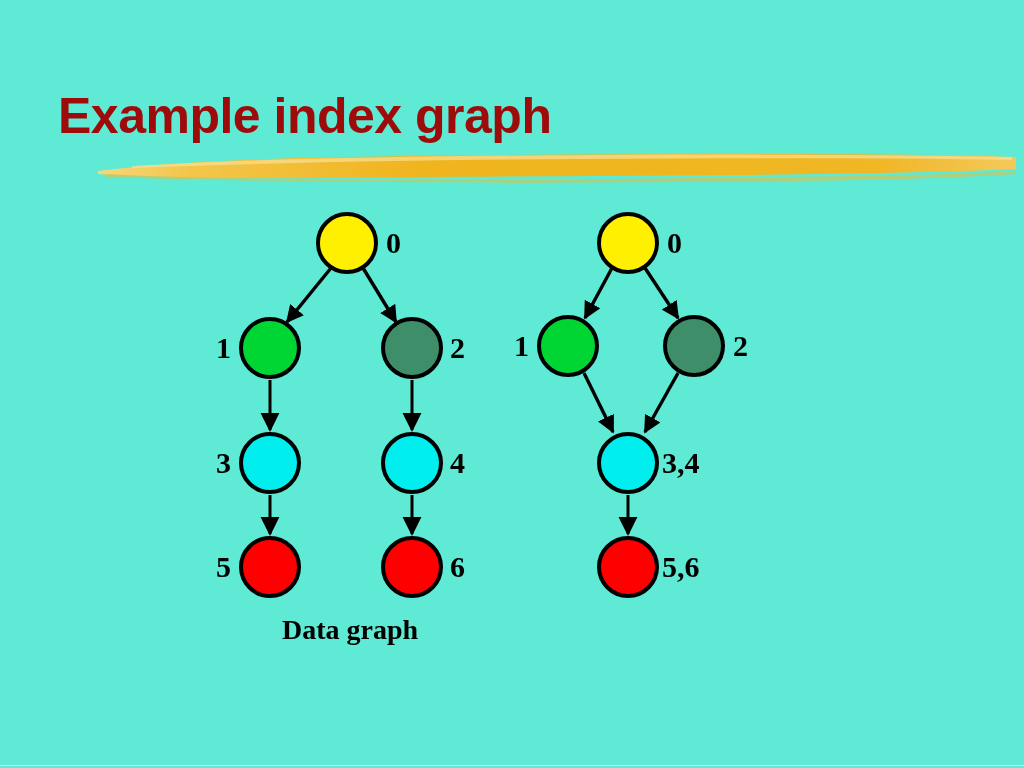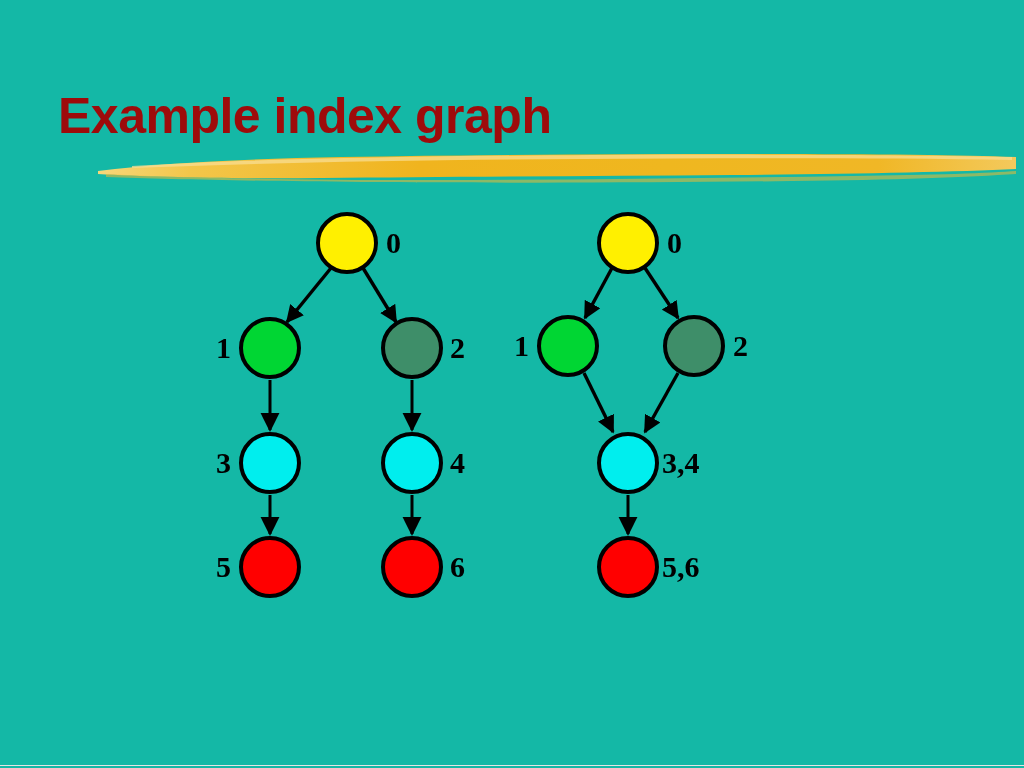--- a/index.html
+++ b/index.html
@@ -15,21 +15,21 @@
     overflow: hidden;
     font-family: "Liberation Serif", "DejaVu Serif", serif;
     -webkit-font-smoothing: antialiased;
   }
 
   .slide {
     position: absolute;
     left: 0; top: 0;
     width: 1024px;
     height: 768px;
-    background: #14b8a6;
+    background: #5eead4;
   }
 
   
   .slide-title {
     position: absolute;
     left: 58px;
     top: 88px;
     width: 900px;
     font-family: "Liberation Sans", "DejaVu Sans", sans-serif;
     font-weight: bold;
@@ -183,16 +183,17 @@
 
     <g font-family="Liberation Serif, DejaVu Serif, serif" font-weight="bold" font-size="30" fill="#000000">
       <text x="667" y="253" text-anchor="start">0</text>
       <text x="529" y="356" text-anchor="end">1</text>
       <text x="733" y="356" text-anchor="start">2</text>
       <text x="662" y="473" text-anchor="start">3,4</text>
       <text x="662" y="577" text-anchor="start">5,6</text>
     </g>
   </svg>
 
+  <div class="caption caption-data">Data graph</div>
 
 
   <div class="footer-rule"></div>
 </div>
 
 </body></html>

